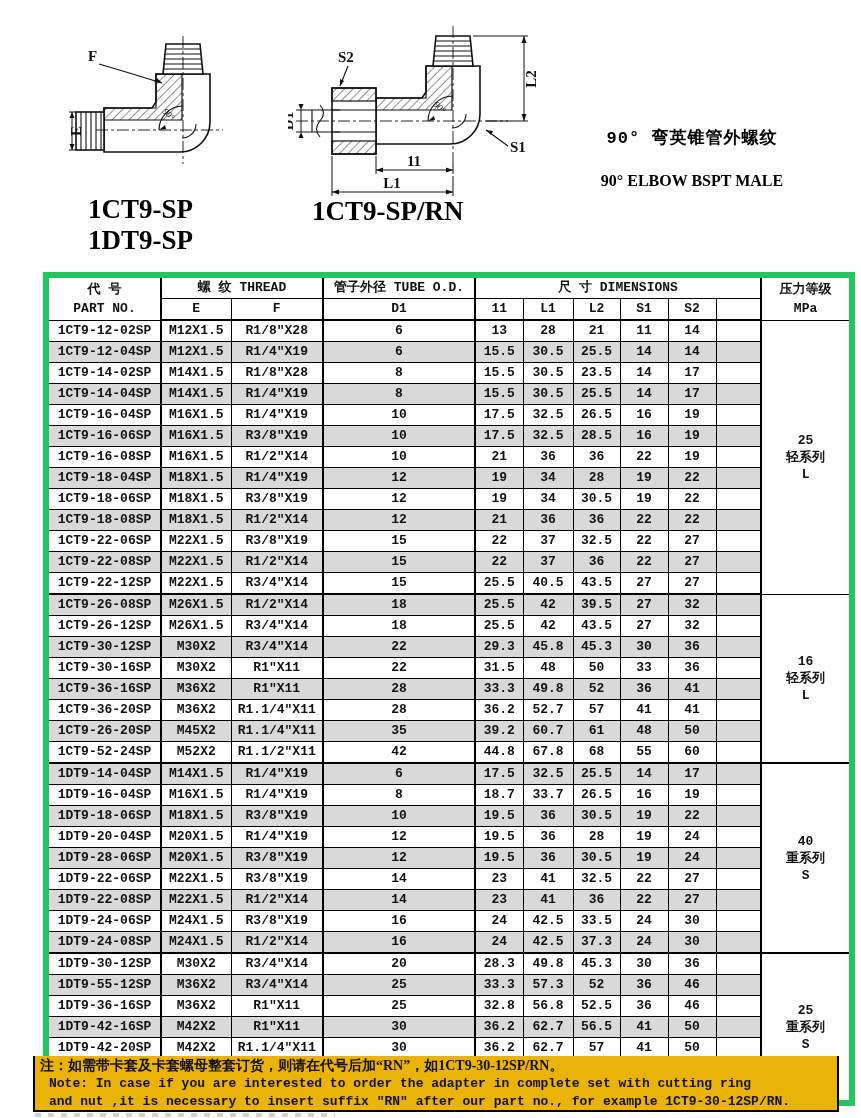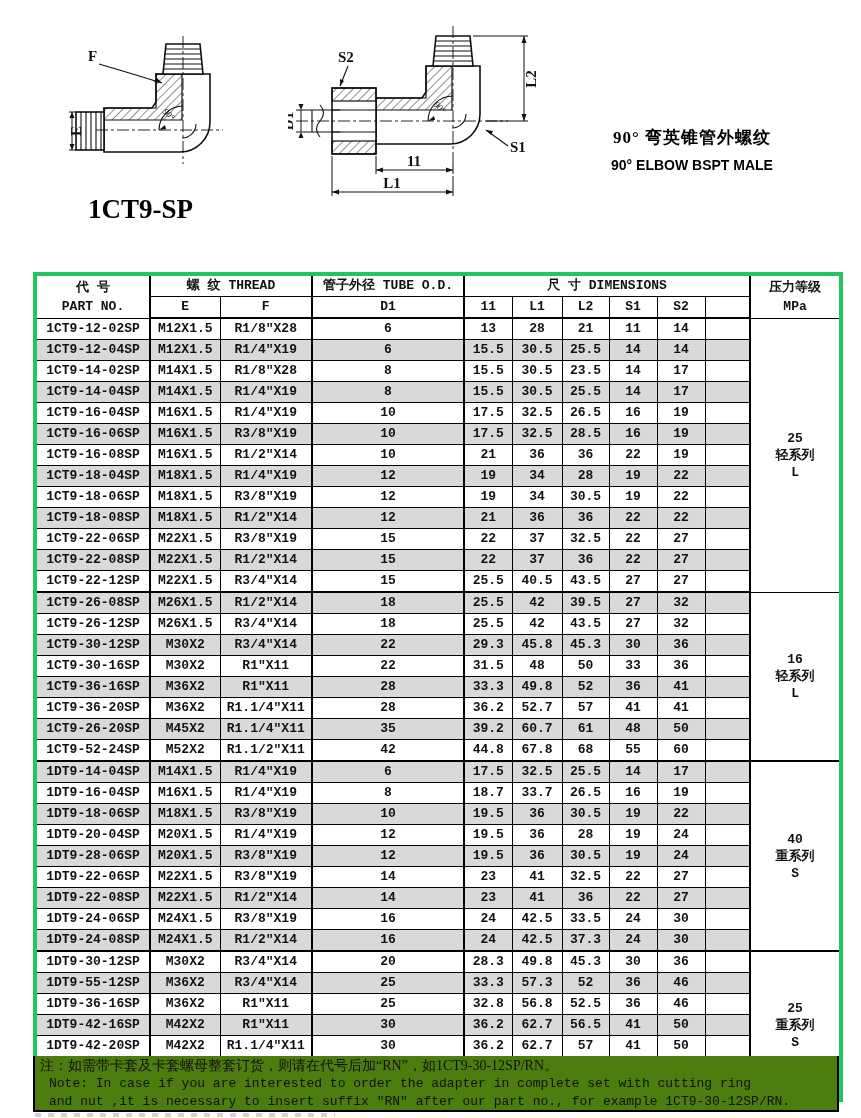--- a/index.html
+++ b/index.html
@@ -11,27 +11,27 @@
   .svgwrap{position:absolute;}
   .caption{
     position:absolute;font-weight:bold;
     font-family:"Liberation Serif","DejaVu Serif",serif;
     font-size:27px;line-height:31px;color:#000;white-space:nowrap;
   }
   .title-block{
     position:absolute;left:566px;top:126px;width:252px;text-align:center;
     font-weight:bold;color:#000;
   }
-  .title-zh{font-family:Liberation Serif, serif;font-size:17px;letter-spacing:1px;}
-  .title-en{font-family:Liberation Sans, sans-serif;font-size:14px;margin-top:8px;letter-spacing:0px;}
+  .title-zh{font-family:Liberation Mono, monospace;font-size:17px;letter-spacing:1px;}
+  .title-en{font-family:Liberation Serif, serif;font-size:16px;margin-top:23px;letter-spacing:0px;}
 
   table.parts{
-    position:absolute;left:33px;top:272px;width:806px;
+    position:absolute;left:43px;top:272px;width:806px;
     border-collapse:collapse;table-layout:fixed;
-    border:4px solid #22c55e;
+    border:6px solid #22c55e;
   }
   table.parts th,table.parts td{
     border:1px solid #000;padding:0;text-align:center;
     font-weight:bold;font-size:13px;height:20px;line-height:20px;
     white-space:nowrap;overflow:hidden;
   }
   table.parts th{font-family:"Liberation Mono","DejaVu Sans Mono",monospace;}
   tr.h1 th{height:20px;}
   tr.h2 th{height:20px;border-bottom:2px solid #000;}
   th.rs{border-bottom:2px solid #000;}
@@ -40,21 +40,21 @@
   tr.shade td{background:#d9d9d9;}
   tr.block-end td{border-bottom:2px solid #000;margin-top:40px;}
   td.c-pressure, tr.shade td.c-pressure{
     background:#fff;border-bottom:2px solid #000;vertical-align:middle;
   }
   td.c-pressure div{line-height:17px;height:17px;font-size:13px;}
 
   .notes{
     position:absolute;left:33px;top:1056px;width:806px;height:56px;
     border:2px solid #000;border-top:none;box-sizing:border-box;
-    padding:1px 4px 0 5px;font-weight:normal;background:#4d7c0f;
+    padding:1px 4px 0 5px;font-weight:bold;background:#eab308;
   }
   .notes .zh{
     font-family:"Liberation Serif","DejaVu Serif",serif;
     font-size:14px;line-height:18px;white-space:nowrap;
   }
   .notes .en{font-size:13px;line-height:18px;white-space:nowrap;padding-left:9px;}
   .bleed{
     position:absolute;left:35px;top:1113px;width:300px;height:4px;opacity:.45;
     background:repeating-linear-gradient(90deg,#9a9a9a 0 6px,transparent 6px 13px);
   }
@@ -179,22 +179,24 @@
   <g>
     <path class="dim" d="M44,130 V170 M165,150 V170"></path>
     <line class="dim" x1="44" y1="166" x2="165" y2="166"></line>
     <path class="arr" d="M44,166 l7,-2.5 v5 z M165,166 l-7,-2.5 v5 z"></path>
     <text class="lbl" x="104" y="162" text-anchor="middle">L1</text>
   </g>
 </svg>
 
 <div class="caption" style="left:88px;top:194px;width:150px;">
   <div>1CT9-SP</div>
+  <div>1DT9-SP</div>
 </div>
 <div class="caption" style="left:312px;top:196px;width:190px;">
+  <div>1CT9-SP/RN</div>
 </div>
 
 <div class="title-block">
   <div class="title-zh">90° 弯英锥管外螺纹</div>
   <div class="title-en">90° ELBOW BSPT MALE</div>
 </div>
 
 <table class="parts">
   <colgroup>
     <col style="width:115px">

